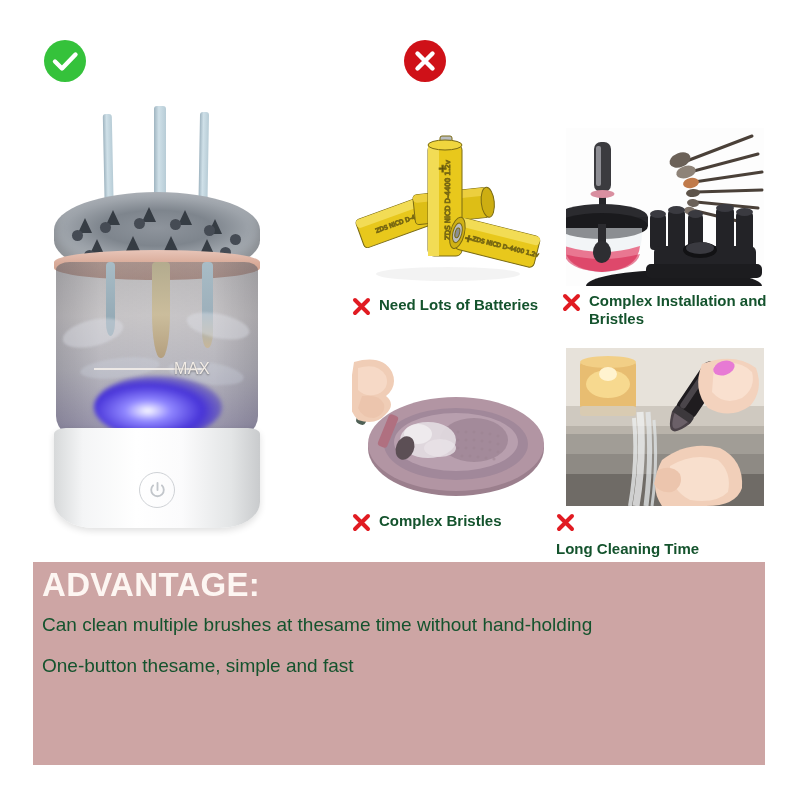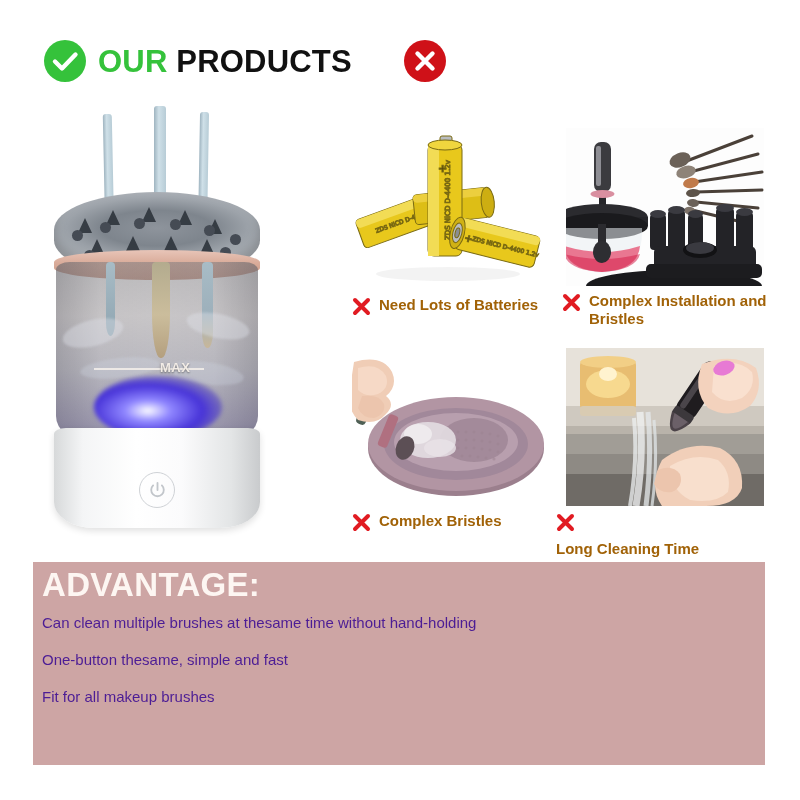--- a/index.html
+++ b/index.html
@@ -144,23 +144,23 @@
     filter: blur(2px);
   }
   #maxline {
     position: absolute;
     left: 38px; top: 106px;
     width: 110px; height: 2px;
     background: rgba(245,240,235,.85);
   }
   #maxlabel {
     position: absolute;
-    left: 104px; top: 98px;
-    font-size: 13px;
-    font-weight: bold;
+    left: 118px; top: 98px;
+    font-size: 16px;
+    font-weight: normal;
     color: #f2ece6;
     letter-spacing: .5px;
     text-shadow: 0 1px 2px rgba(0,0,0,.45);
   }
 
   
   #base {
     position: absolute;
     left: 18px; top: 328px;
     width: 206px; height: 100px;
@@ -199,21 +199,21 @@
   }
   #cap-batteries { left: 352px; top: 296px; width: 200px; }
   #cap-complex   { left: 562px; top: 292px; width: 210px; }
   #cap-damage    { left: 352px; top: 512px; width: 200px; }
   #cap-longtime  { left: 556px; top: 512px; width: 215px; flex-direction: column; }
 
   .xmark { flex: 0 0 auto; margin-top: 1px; }
   .cap-text {
     font-size: 15px;
     font-weight: bold;
-    color: #a16207;
+    color: #14532d;
     line-height: 1.22;
   }
 
   
   #advantage {
     position: absolute;
     left: 33px; top: 562px;
     width: 732px; height: 203px;
     background: #cda5a4;
     padding: 0;
@@ -225,38 +225,35 @@
     font-weight: bold;
     color: #fdf6f2;
     letter-spacing: .3px;
   }
   #adv-lines {
     position: absolute;
     left: 9px; top: 53px;
     right: 8px;
   }
   .adv-line {
-    font-size: 15px;
-    color: #4c1d95;
+    font-size: 19px;
+    color: #14532d;
     line-height: 1;
     margin-bottom: 22px;
     white-space: nowrap;
   }
 </style>
 </head>
 <body>
 
 <div class="hdr" id="hdr-ours">
   <div class="badge green">
     <svg viewBox="0 0 42 42" width="42" height="42" aria-hidden="true">
       <path d="M11 21.5 L18 28.5 L31.5 14.5" fill="none" stroke="#ffffff" stroke-width="4.4" stroke-linecap="round" stroke-linejoin="round"></path>
     </svg>
-  </div>
-  <div class="hdr-text">
-    <span class="w-green">OUR</span><span>&nbsp;</span><span class="w-black">PRODUCTS</span>
   </div>
 </div>
 
 <div class="hdr" id="hdr-other">
   <div class="badge red">
     <svg viewBox="0 0 42 42" width="42" height="42" aria-hidden="true">
       <path d="M13.5 13.5 L28.5 28.5 M28.5 13.5 L13.5 28.5" fill="none" stroke="#ffffff" stroke-width="4.4" stroke-linecap="round"></path>
     </svg>
   </div>
 </div>
@@ -540,15 +537,14 @@
     <path d="M3 3 L16 16 M16 3 L3 16" stroke="#e11b22" stroke-width="4" stroke-linecap="round"></path>
   </svg>
   <span class="cap-text">Long Cleaning Time</span>
 </div>
 
 <div id="advantage">
   <div id="adv-title">ADVANTAGE:</div>
   <div id="adv-lines">
     <div class="adv-line">Can clean multiple brushes at thesame time without hand-holding</div>
     <div class="adv-line">One-button thesame, simple and fast</div>
-    <div class="adv-line">Fit for all makeup brushes</div>
   </div>
 </div>
 
 </body></html>

